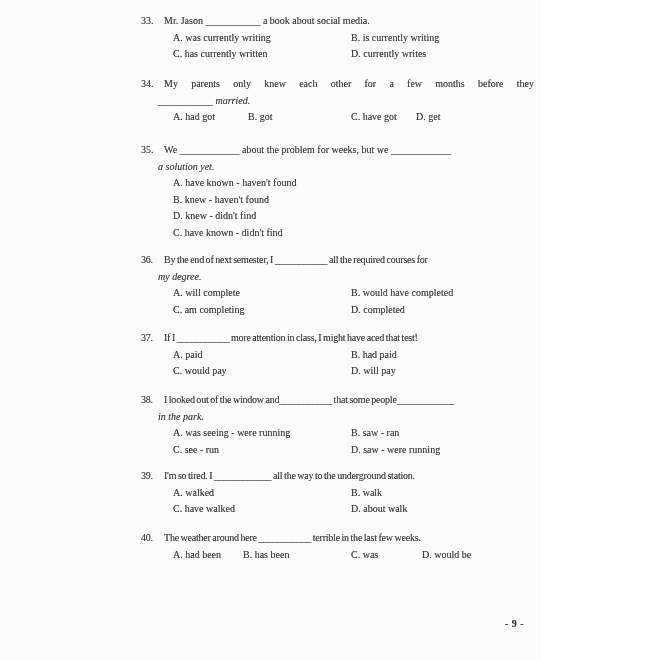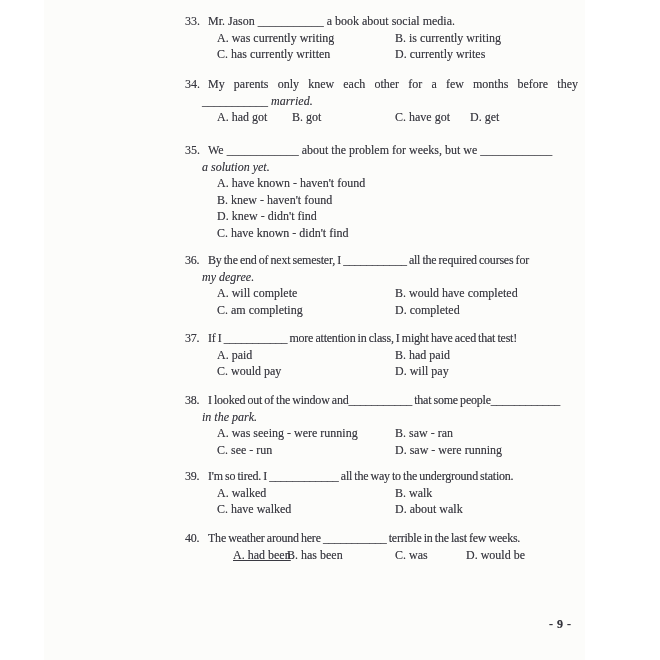--- a/index.html
+++ b/index.html
@@ -3,25 +3,24 @@
 <meta charset="utf-8">
 <style>
   html, body { margin: 0; padding: 0; }
   .page {
     position: relative;
     width: 541px;
     height: 660px;
     background: #fcfcfa;
     overflow: hidden;
     font-family: "Liberation Serif", "DejaVu Serif", serif;
-    font-size: 12px;
+    font-size: 10px;
     line-height: 16.6px;
     color: #3a3a42;
     text-shadow: 0 0 0.5px rgba(58,58,66,0.55);
-    margin-left: 44px;
   }
   .q {
     position: absolute;
     left: 141px;
     width: 393px;
   }
   .line { white-space: nowrap; }
   .l1 { display: flex; }
   .qnum { flex: none; width: 23px; }
   .qtext { flex: 1; }
@@ -31,22 +30,22 @@
   .optgrid {
     display: grid;
     grid-template-columns: 178px auto;
     padding-left: 32px;
   }
   .optgrid .opt { white-space: nowrap; }
   .optstack .opt { display: block; padding-left: 32px; white-space: nowrap; }
   .optrow { position: relative; height: 17px; }
   .optrow .opt { position: absolute; top: 0; white-space: nowrap; }
   .row34 .o1 { left: 32px; }  .row34 .o2 { left: 107px; }
-  .row34 .o3 { left: 210px; } .row34 .o4 { left: 285px; }
-  .row40 .o1 { left: 48px; text-decoration: underline; }  .row40 .o2 { left: 102px; }
+  .row34 .o3 { left: 210px; } .row34 .o4 { left: 275px; }
+  .row40 .o1 { left: 32px; }  .row40 .o2 { left: 102px; }
   .row40 .o3 { left: 210px; } .row40 .o4 { left: 281px; }
   .pagenum {
     position: absolute;
     top: 616px;
     left: 505px;
     font-weight: bold;
     color: #33333b;
     letter-spacing: 0.5px;
   }
 </style>

